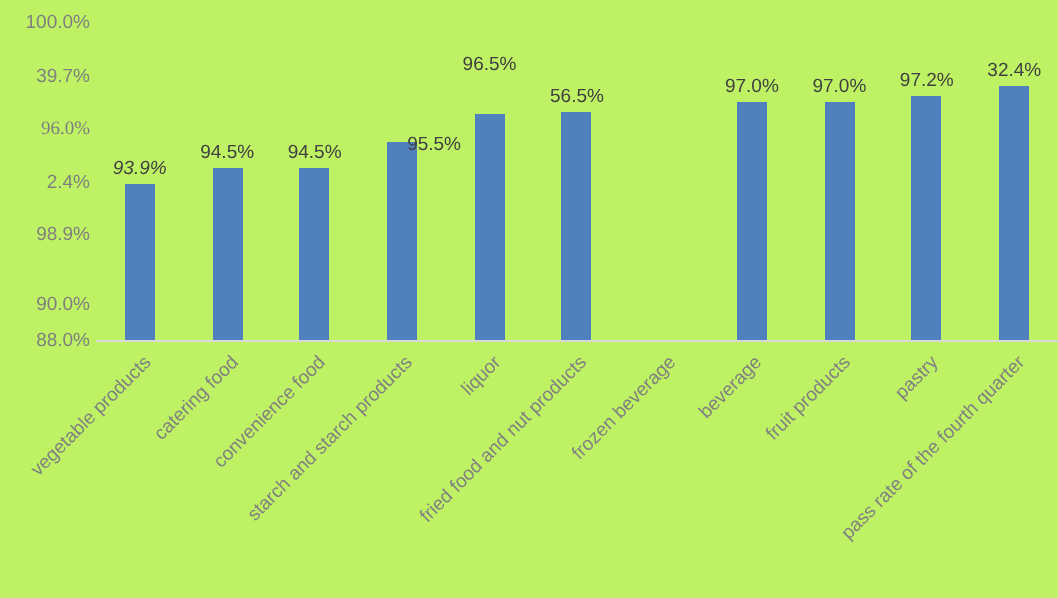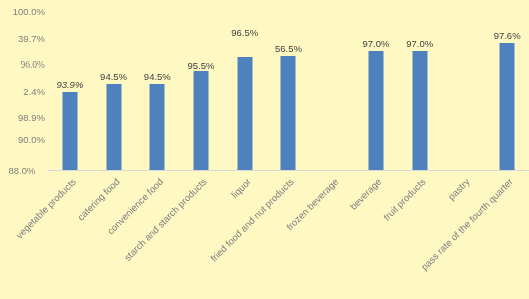--- a/index.html
+++ b/index.html
@@ -11,21 +11,21 @@
     width: 529px;
     height: 299px;
     font-family: "Liberation Sans", sans-serif;
     overflow: hidden;
   }
 
   #chart-root {
     position: relative;
     width: 529px;
     height: 299px;
-    background: #fef9c3;
+    background: #bef264;
   }
 
   
   #y-axis {
     position: absolute;
     left: 0;
     top: 0;
     width: 48px;
     height: 172px;
   }
@@ -110,61 +110,65 @@
 <body>
 
 <div id="chart-root">
 
   <div id="y-axis">
       <div class="y-tick-label" style="top: 7px; color: rgb(127, 127, 127);">100.0%</div>
       <div class="y-tick-label" style="top: 33.5px; color: rgb(127, 127, 127);">39.7%</div>
       <div class="y-tick-label" style="top: 60px; color: rgb(127, 127, 127); font-family: Liberation Serif, serif;">96.0%</div>
       <div class="y-tick-label" style="top: 86.5px; color: rgb(127, 127, 127);">2.4%</div>
       <div class="y-tick-label" style="top: 113px; color: rgb(127, 127, 127);">98.9%</div>
-      <div class="y-tick-label" style="top: 135px; color: rgb(127, 127, 127); margin-left: 48px;">90.0%</div>
-      <div class="y-tick-label" style="top: 166px; color: rgb(127, 127, 127); text-align: center;">88.0%</div>
+      <div class="y-tick-label" style="top: 148px; color: rgb(127, 127, 127); margin-left: 48px;">90.0%</div>
+      <div class="y-tick-label" style="top: 166px; color: rgb(127, 127, 127);">88.0%</div>
     </div>
 
   <div id="plot-area">
     <div id="axis-line"></div>
   <div class="bar-slot" style="left: 0px; width: 43.7273px; font-style: italic;">
         <div class="bar" style="height: 78.175px; background: rgb(78, 129, 189);"></div>
         <div class="bar-value" style="bottom: 80.175px; color: rgb(64, 64, 64);">93.9%</div>
       </div>
       <div class="bar-slot" style="left: 43.7273px; width: 43.7273px;">
         <div class="bar" style="height: 86.125px; background: rgb(78, 129, 189);"></div>
         <div class="bar-value" style="bottom: 88.125px; color: rgb(64, 64, 64);">94.5%</div>
       </div>
       <div class="bar-slot" style="left: 87.4545px; width: 43.7273px;">
         <div class="bar" style="height: 86.125px; background: rgb(78, 129, 189);"></div>
         <div class="bar-value" style="bottom: 88.125px; color: rgb(64, 64, 64);">94.5%</div>
       </div>
       <div class="bar-slot" style="left: 131.182px; width: 43.7273px;">
         <div class="bar" style="height: 99.375px; background: rgb(78, 129, 189);"></div>
-        <div class="bar-value" style="bottom: 99px; color: rgb(64, 64, 64);">95.5%</div>
+        <div class="bar-value" style="bottom: 92px; color: rgb(64, 64, 64); margin-left: 16px;">95.5%</div>
       </div>
       <div class="bar-slot" style="left: 174.909px; width: 43.7273px;">
         <div class="bar" style="height: 112.625px; background: rgb(78, 129, 189);"></div>
         <div class="bar-value" style="bottom: 132px; color: rgb(64, 64, 64);">96.5%</div>
       </div>
       <div class="bar-slot" style="left: 218.636px; width: 43.7273px;">
         <div class="bar" style="height: 113.95px; background: rgb(78, 129, 189);"></div>
         <div class="bar-value" style="bottom: 115.95px; color: rgb(64, 64, 64);">56.5%</div>
       </div>
       <div class="bar-slot" style="left: 306.091px; width: 43.7273px;">
         <div class="bar" style="height: 119.25px; background: rgb(78, 129, 189);"></div>
         <div class="bar-value" style="bottom: 121.25px; color: rgb(64, 64, 64);">97.0%</div>
       </div>
       <div class="bar-slot" style="left: 349.818px; width: 43.7273px;">
         <div class="bar" style="height: 119.25px; background: rgb(78, 129, 189);"></div>
         <div class="bar-value" style="bottom: 121.25px; color: rgb(64, 64, 64);">97.0%</div>
       </div>
+      <div class="bar-slot" style="left: 393.545px; width: 43.7273px;">
+        <div class="bar" style="height: 121.9px; background: rgb(78, 129, 189);"></div>
+        <div class="bar-value" style="bottom: 123.9px; color: rgb(64, 64, 64);">97.2%</div>
+      </div>
       <div class="bar-slot" style="left: 437.273px; width: 43.7273px;">
         <div class="bar" style="height: 127.2px; background: rgb(78, 129, 189);"></div>
-        <div class="bar-value" style="bottom: 129.2px; color: rgb(64, 64, 64);">97.6%</div>
+        <div class="bar-value" style="bottom: 129.2px; color: rgb(64, 64, 64);">32.4%</div>
       </div>
     </div>
 
   <div id="x-axis">
       <div class="x-cat-anchor" style="left: 21.8636px;">
         <div class="x-cat-label" style="color: rgb(128, 128, 128); transform: rotate(-45deg);">vegetable products</div>
       </div>
       <div class="x-cat-anchor" style="left: 65.5909px;">
         <div class="x-cat-label" style="color: rgb(128, 128, 128); transform: rotate(-45deg);">catering food</div>
       </div>

